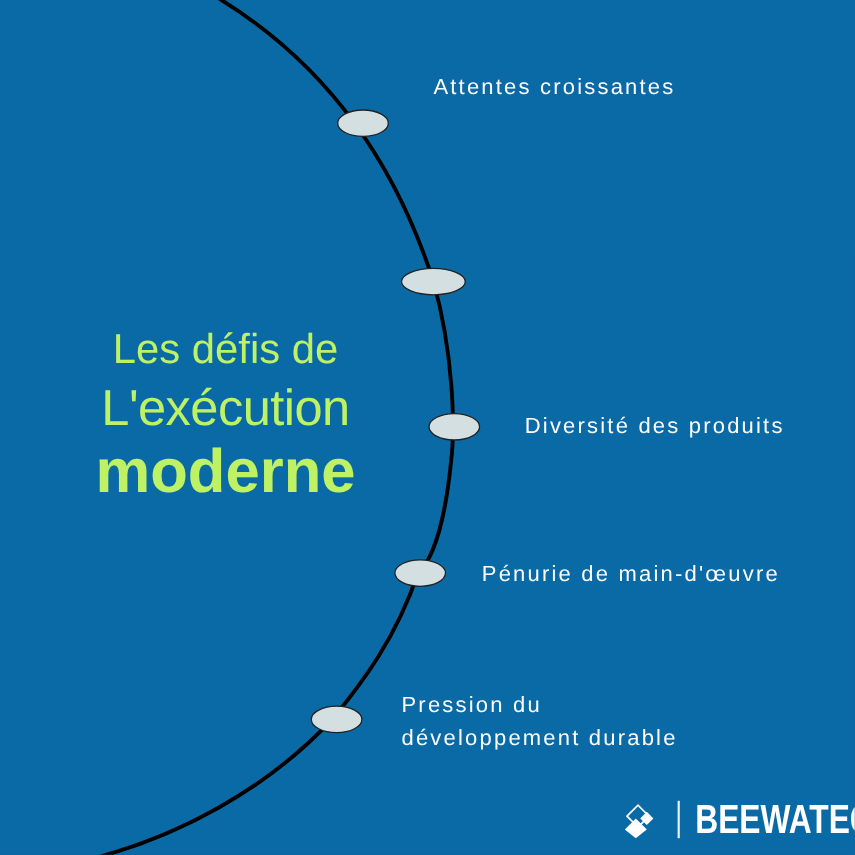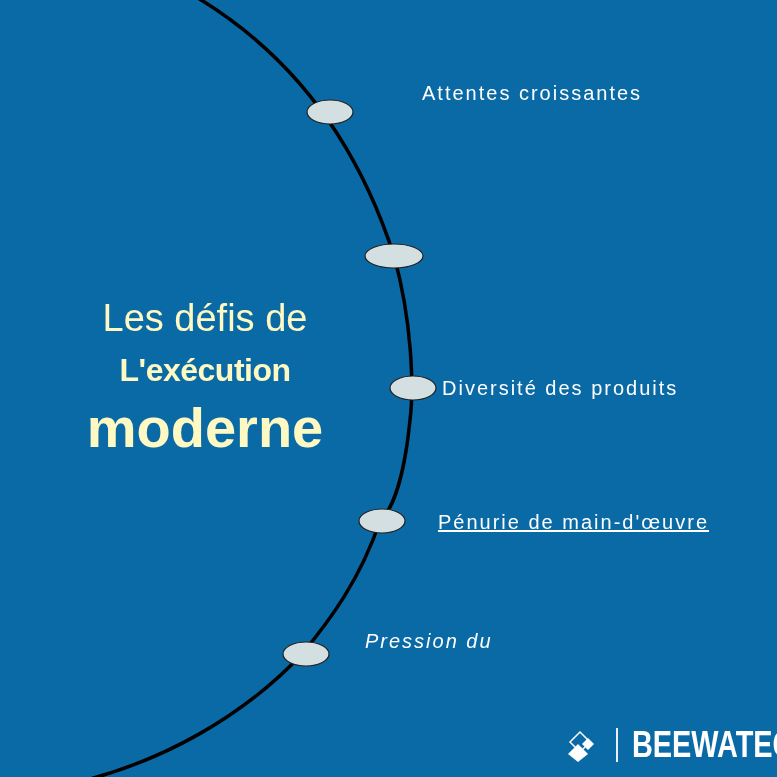--- a/index.html
+++ b/index.html
@@ -1,20 +1,20 @@
 <!DOCTYPE html>
 <html><head>
 <meta charset="utf-8">
 <style>
   html, body { margin:0; padding:0; }
   body { width:777px; height:777px; overflow:hidden; background:#0a6aa6; position:relative; font-family:"Liberation Sans", sans-serif; }
   .canvas { position:absolute; left:0; top:0; width:777px; height:777px; }
-  .title { position:absolute; left:40px; top:296px; width:330px; text-align:center; color:#fef9c3; }
+  .title { position:absolute; left:40px; top:296px; width:330px; text-align:center; color:#bef264; }
   .title .l1 { font-size:38px; font-weight:400; line-height:44px; display:block; }
-  .title .l2 { font-size:32px; font-weight:700; line-height:60px; display:block; letter-spacing:-0.5px; }
+  .title .l2 { font-size:46px; font-weight:400; line-height:60px; display:block; letter-spacing:-0.5px; }
   .title .l3 { font-size:56px; font-weight:700; line-height:56px; display:block; }
   .label { position:absolute; color:#ffffff; font-size:20px; letter-spacing:2px; line-height:30px; white-space:nowrap; }
   .logo { position:absolute; left:566px; top:722px; height:46px; display:flex; align-items:center; }
   .logo .sep { width:2px; height:34px; background:#ffffff; margin:0 14px 0 12px; opacity:0.9; }
   .logo .word { color:#ffffff; font-size:37px; font-weight:700; letter-spacing:0px; transform:scaleX(0.78); transform-origin:left center; font-family:"Liberation Sans", sans-serif; }
 </style>
 </head>
 <body>
 
 <svg class="canvas" viewBox="0 0 777 777" xmlns="http://www.w3.org/2000/svg">
@@ -25,33 +25,34 @@
   <ellipse cx="382" cy="521" rx="23" ry="12" fill="#d3dfe0" stroke="#222" stroke-width="1.2"></ellipse>
   <ellipse cx="306" cy="654" rx="23" ry="12" fill="#d3dfe0" stroke="#222" stroke-width="1.2"></ellipse>
 </svg>
 
 <div class="title">
   <span class="l1">Les défis de</span>
   <span class="l2">L'exécution</span>
   <span class="l3">moderne</span>
 </div>
 
-<div class="label" style="left:394px; top:78px;margin-left:28px;">
+<div class="label" style="left:394px; top:64px;">
   <div>Attentes croissantes</div>
 </div>
 <div class="label" style="left:456px; top:225px;">
 </div>
-<div class="label" style="left:442px; top:373px;">
+<div class="label" style="left:477px; top:373px;">
   <div>Diversité des produits</div>
 </div>
-<div class="label" style="left:438px; top:507px;text-decoration:underline;">
+<div class="label" style="left:438px; top:507px;">
   <div>Pénurie de main-d'œuvre</div>
 </div>
-<div class="label" style="left:365px; top:626px;font-style:italic;">
+<div class="label" style="left:365px; top:626px;">
   <div>Pression du</div>
+  <div>développement durable</div>
 </div>
 
 <div class="logo">
   <svg width="38" height="34" viewBox="0 0 38 34" xmlns="http://www.w3.org/2000/svg">
     <polygon points="4,14 14,4 24,14 14,24" fill="none" stroke="#fff" stroke-width="1.5"></polygon>
     <polygon points="16,16 22,10 28,16 22,22" fill="#fff"></polygon>
     <polygon points="2,26 12,16 22,26 12,34" fill="#fff"></polygon>
   </svg>
   <div class="sep"></div>
   <span class="word">BEEWATEC</span>

